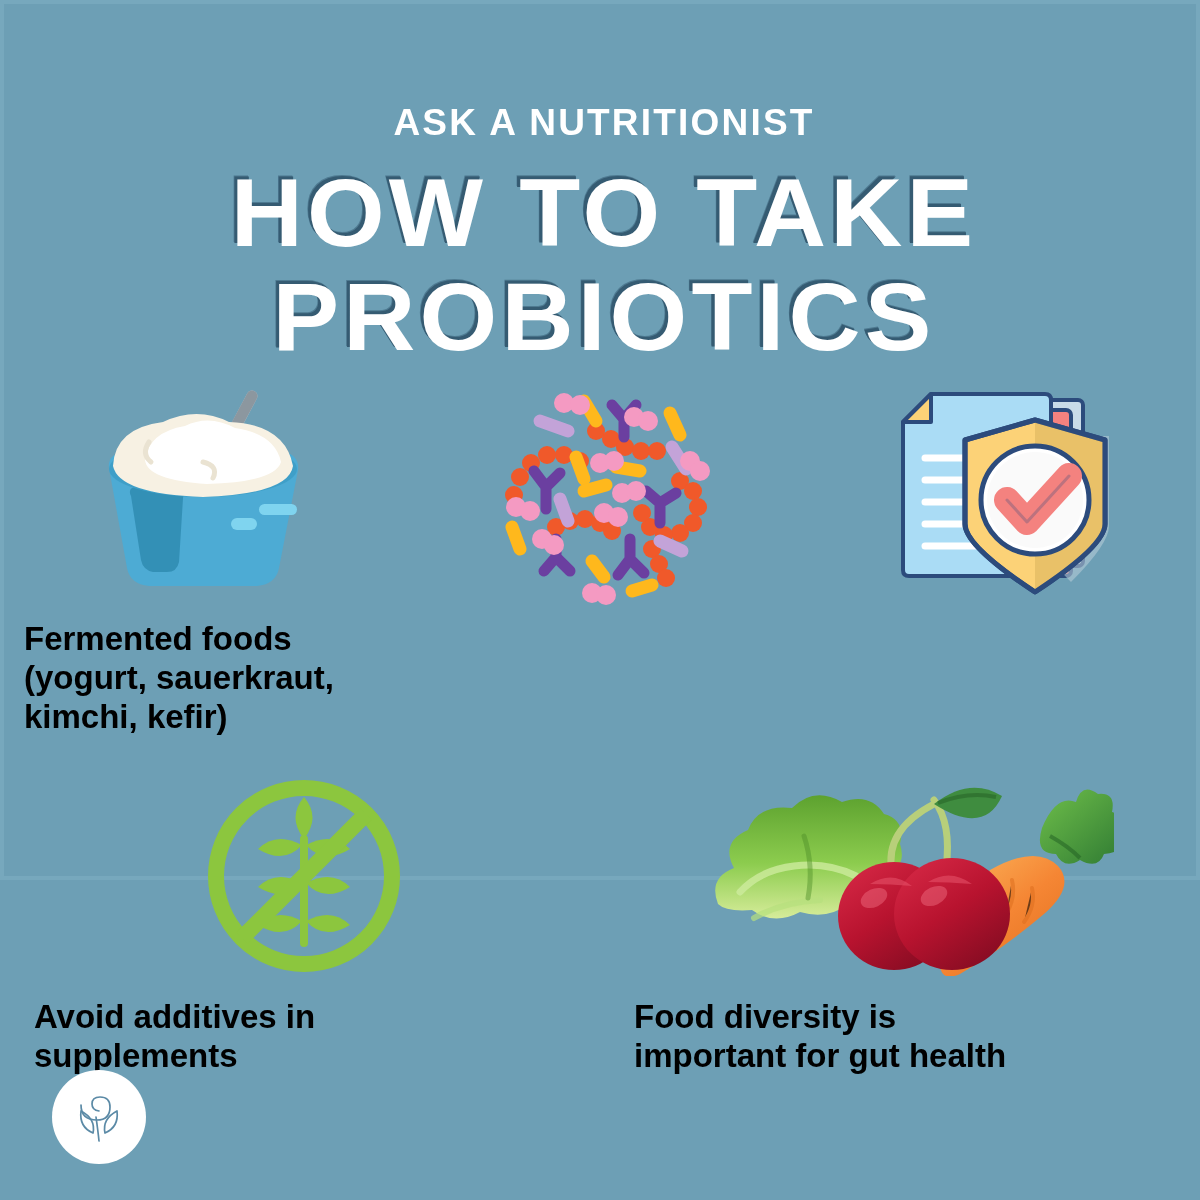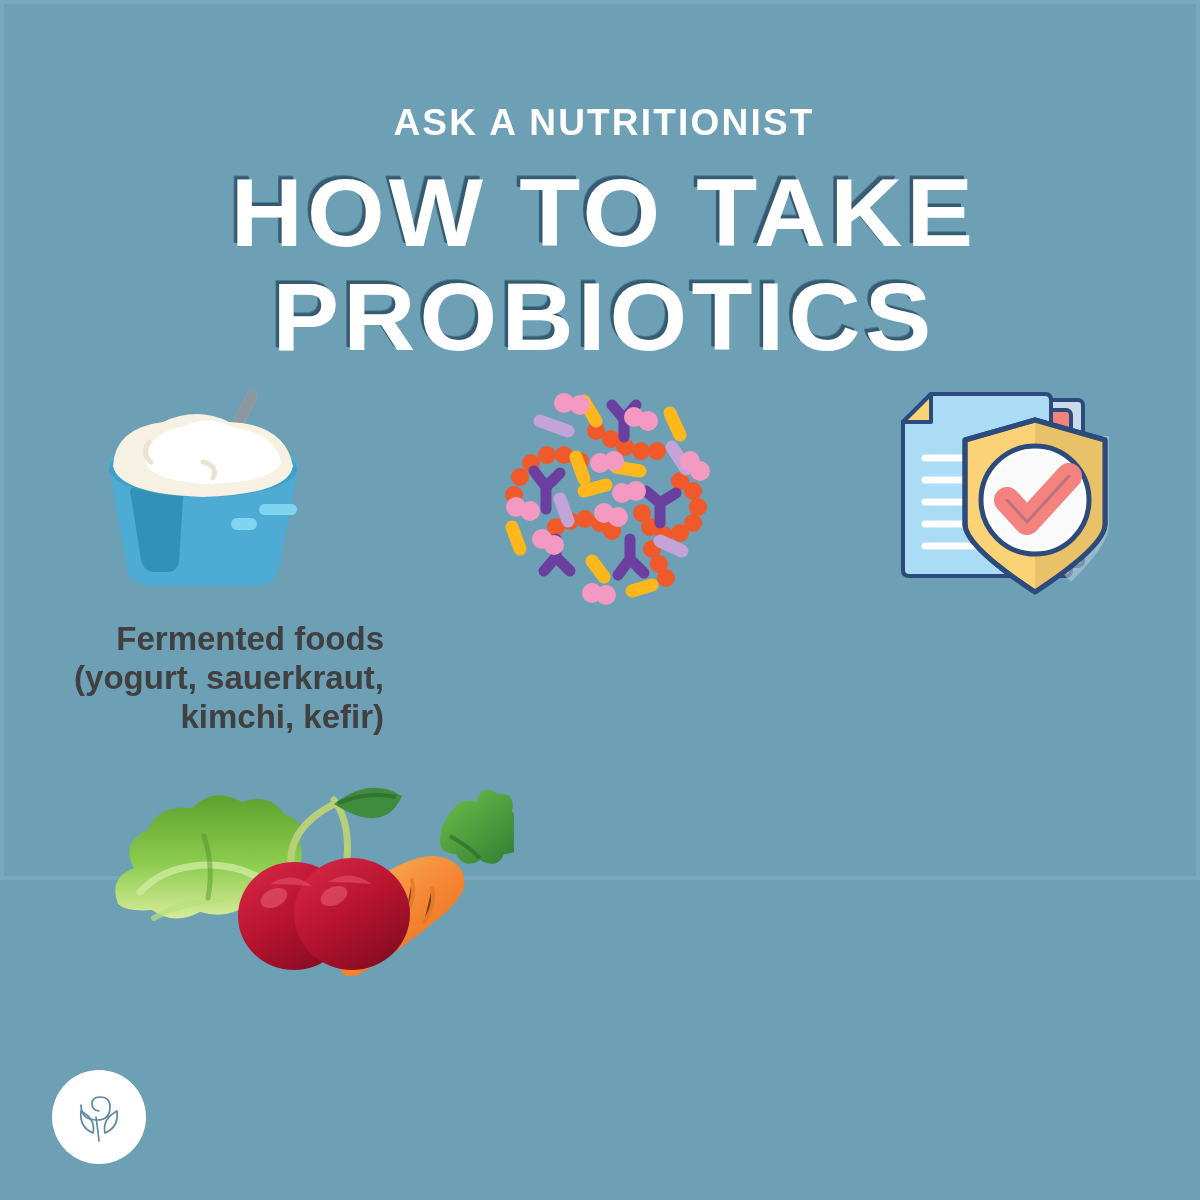--- a/index.html
+++ b/index.html
@@ -51,25 +51,25 @@
   .row-1 { top:372px; }
   .row-2 { top:772px; }
   .cell { flex:1; display:flex; flex-direction:column; align-items:center; }
   .row-2 .cell { flex:0 0 50%; }
 
   .art { height:230px; display:flex; align-items:center; justify-content:center; }
   .row-2 .art { height:200px; }
 
   .caption {
     margin-top:14px;
-    color:#404040;
+    color:#000000;
     font-size:33px;
     font-weight:bold;
     line-height:1.18;
-    text-align:right;
+    text-align:left;
     width:90%;
     white-space:pre-line;
   }
   .row-2 .caption { margin-top:22px; font-size:33px; }
 
   
   .logo {
     position:absolute; left:48px; top:1066px;
     width:94px; height:94px;
     border-radius:50%;
@@ -235,20 +235,41 @@
           <circle cx="156" cy="124" r="48" fill="#f6f6f6" opacity="0.6"></circle>
           <path d="M128 124 L148 146 L190 100" stroke="#f4827f" stroke-width="26" fill="none" stroke-linecap="round" stroke-linejoin="round"></path>
           <path d="M128 124 L148 146 L190 100" stroke="#2c4b7c" stroke-width="3" fill="none" stroke-linecap="round" stroke-linejoin="round" opacity="0.28"></path>
         </svg>
       </div>
     </div>
   </div>
 
   <div class="row row-2">
 
+    <div class="cell">
+      <div class="art">
+        <svg width="206" height="206" viewBox="0 0 206 206">
+          <circle cx="103" cy="103" r="88" fill="none" stroke="#8cc63e" stroke-width="16"></circle>
+          <g fill="#8cc63e">
+            <path d="M103 24 q-17 20 0 42 q17 -22 0 -42 Z"></path>
+            <path d="M101 72 q-26 -14 -44 4 q26 16 44 -4 Z"></path>
+            <path d="M105 72 q26 -14 44 4 q-26 16 -44 -4 Z"></path>
+            <path d="M101 110 q-26 -14 -44 4 q26 16 44 -4 Z"></path>
+            <path d="M105 110 q26 -14 44 4 q-26 16 -44 -4 Z"></path>
+            <path d="M101 148 q-26 -14 -44 4 q26 16 44 -4 Z"></path>
+            <path d="M105 148 q26 -14 44 4 q-26 16 -44 -4 Z"></path>
+            <rect x="99" y="62" width="8" height="112" rx="4"></rect>
+          </g>
+          <path d="M41 165 L165 41" stroke="#8cc63e" stroke-width="16" stroke-linecap="butt"></path>
+          <path d="M41 165 L165 41" stroke="#6d9fb5" stroke-width="6" stroke-linecap="butt" opacity="0"></path>
+        </svg>
+      </div>
+      <div class="caption">Avoid additives in
+supplements</div>
+    </div>
 
     <div class="cell">
       <div class="art">
         <svg width="420" height="200" viewBox="0 0 420 200">
           <defs>
             <linearGradient id="lettuceG" x1="0" y1="0" x2="0" y2="1">
               <stop offset="0%" stop-color="#5da22f"></stop>
               <stop offset="55%" stop-color="#8ccc4e"></stop>
               <stop offset="100%" stop-color="#d6ec9a"></stop>
             </linearGradient>
@@ -296,20 +317,22 @@
           <path d="M356 60 q18 10 30 22" stroke="#1f5e22" stroke-width="4" fill="none" opacity="0.5"></path>
 
           <ellipse cx="200" cy="140" rx="56" ry="54" fill="url(#cherryG)"></ellipse>
           <ellipse cx="258" cy="138" rx="58" ry="56" fill="url(#cherryG)"></ellipse>
           <path d="M176 108 q22 -14 42 2 q-22 -2 -42 -2 Z" fill="#e8536b" opacity="0.55"></path>
           <path d="M234 106 q22 -14 44 2 q-24 -2 -44 -2 Z" fill="#e8536b" opacity="0.55"></path>
           <ellipse cx="180" cy="122" rx="14" ry="9" fill="#ff8a9b" opacity="0.35" transform="rotate(-25 180 122)"></ellipse>
           <ellipse cx="240" cy="120" rx="14" ry="9" fill="#ff8a9b" opacity="0.35" transform="rotate(-25 240 120)"></ellipse>
         </svg>
       </div>
+      <div class="caption">Food diversity is
+important for gut health</div>
     </div>
   </div>
 
   <div class="logo">
     <svg width="72" height="72" viewBox="0 0 72 72">
       <g fill="none" stroke="#5b8aa6" stroke-width="1.7" stroke-linecap="round" stroke-linejoin="round">
         <path d="M36 30 q-7 -1 -7 -7 q0 -7 8 -7 q10 0 10 10 q0 13 -13 13 q-16 0 -16 -15"></path>
         <path d="M18 30 q-2 16 12 22 q3 -14 -12 -22 Z"></path>
         <path d="M54 30 q2 16 -12 22 q-3 -14 12 -22 Z"></path>
         <path d="M33 36 q2 14 3 24"></path>

